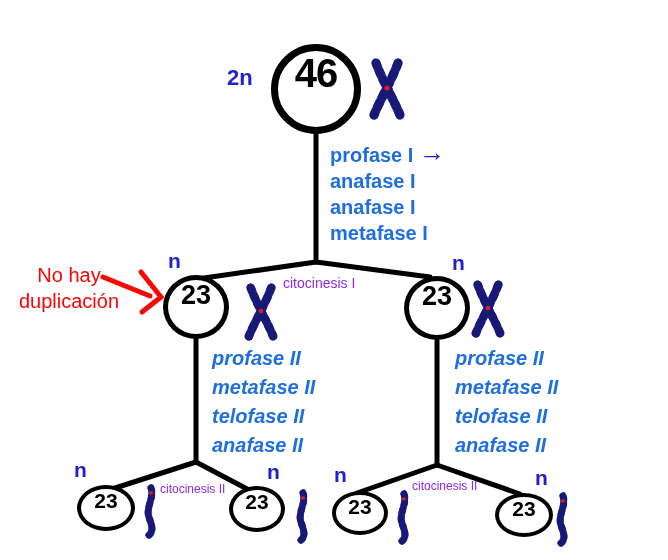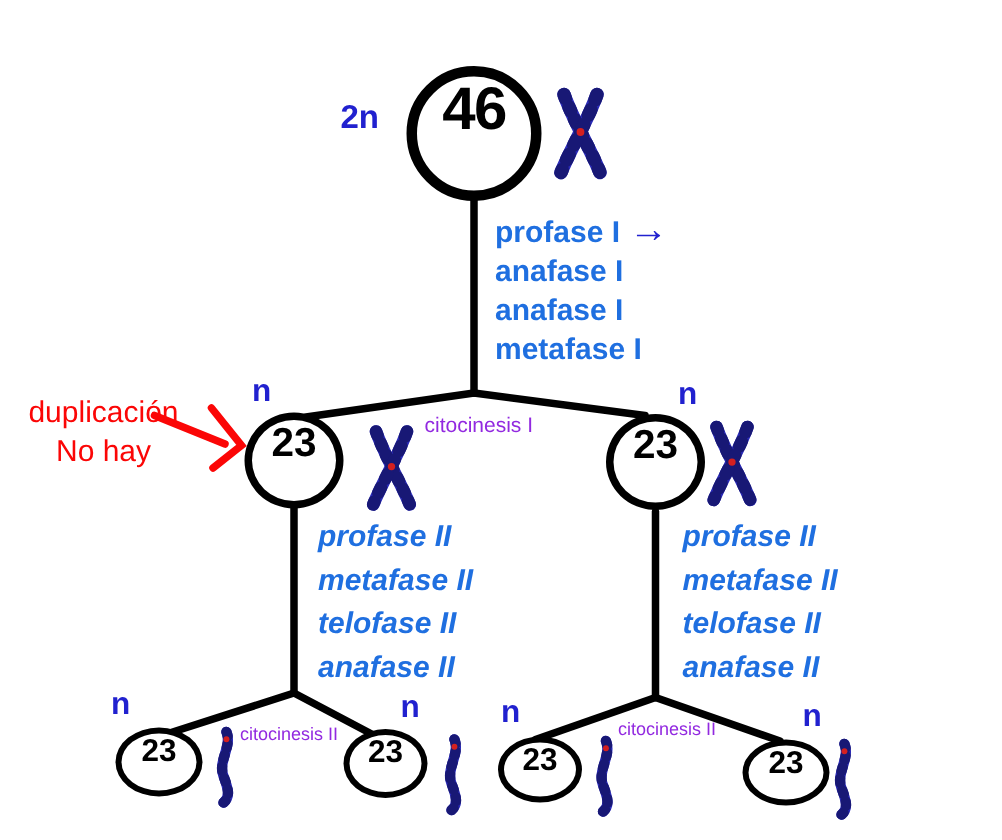--- a/index.html
+++ b/index.html
@@ -74,22 +74,22 @@
     <div class="row1">
       <span>profase I</span>
       <span class="cross-arrow">→</span>
     </div>
     <span>anafase I</span>
     <span>anafase I</span>
     <span>metafase I</span>
   </div>
 
   <div class="abs red-note">
+    <div>No hay</div>
     <div>duplicación</div>
-    <div>No hay</div>
   </div>
 
   <div class="abs cyto" style="left:283px;top:276px;">citocinesis I</div>
 
   <div class="abs ploidy" style="left:168px;top:250px;font-size:21px;">n</div>
   <div class="abs cell cell-mid" style="left:163px;top:275px;">
     <span>23</span>
   </div>
   <svg class="abs" style="left:242px;top:283px;" width="38" height="58">
       <use href="#chrX"></use>

